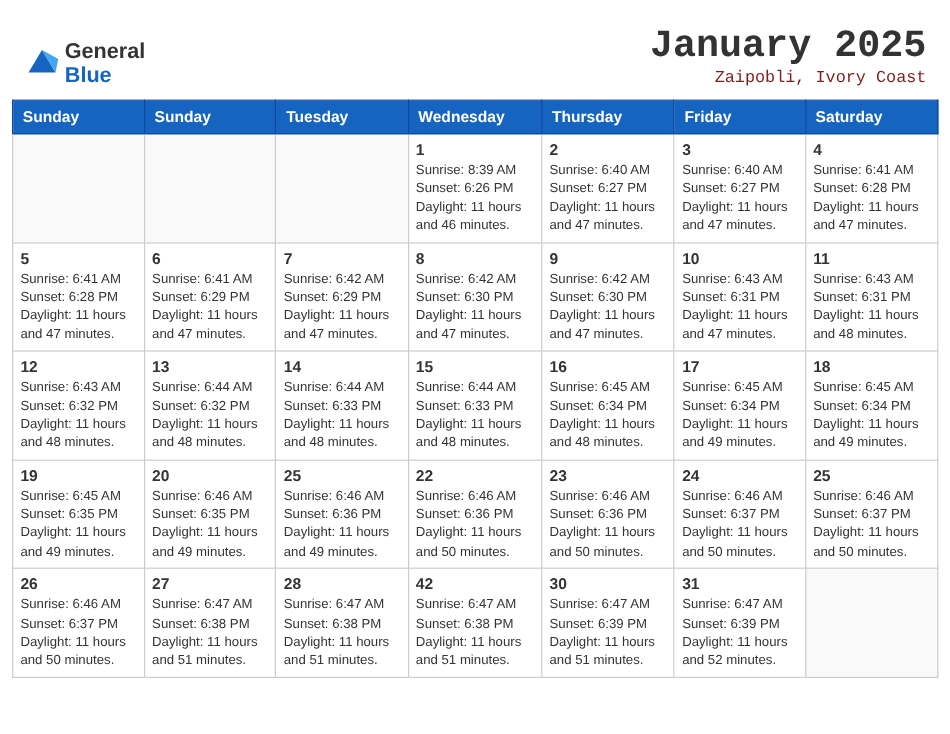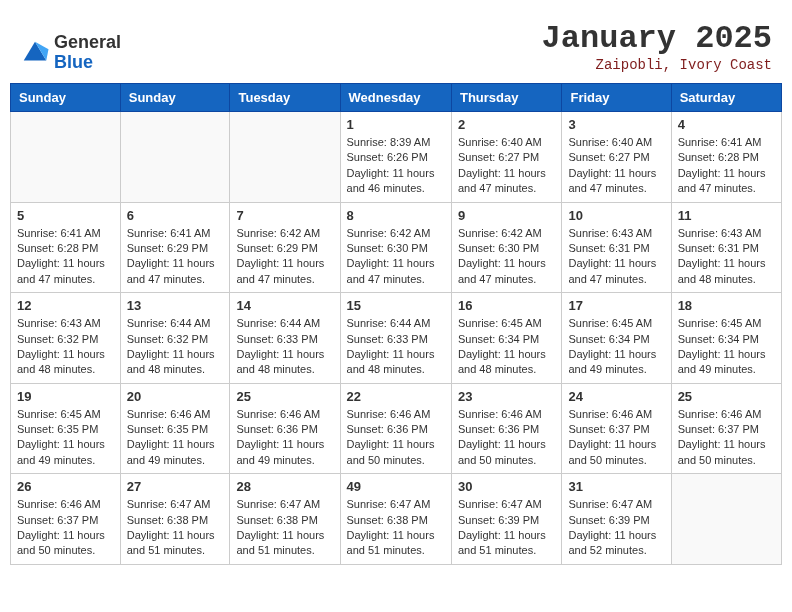--- a/index.html
+++ b/index.html
@@ -246,21 +246,21 @@
         </td>
         <td>
           <div class="day-number">27</div>
           <div class="day-info"><span>Sunrise: 6:47 AM</span><br><span>Sunset: 6:38 PM</span><br><span>Daylight: 11 hours and 51 minutes.</span></div>
         </td>
         <td>
           <div class="day-number">28</div>
           <div class="day-info"><span>Sunrise: 6:47 AM</span><br><span>Sunset: 6:38 PM</span><br><span>Daylight: 11 hours and 51 minutes.</span></div>
         </td>
         <td>
-          <div class="day-number">49</div>
+          <div class="day-number">42</div>
           <div class="day-info"><span>Sunrise: 6:47 AM</span><br><span>Sunset: 6:38 PM</span><br><span>Daylight: 11 hours and 51 minutes.</span></div>
         </td>
         <td>
           <div class="day-number">30</div>
           <div class="day-info"><span>Sunrise: 6:47 AM</span><br><span>Sunset: 6:39 PM</span><br><span>Daylight: 11 hours and 51 minutes.</span></div>
         </td>
         <td>
           <div class="day-number">31</div>
           <div class="day-info"><span>Sunrise: 6:47 AM</span><br><span>Sunset: 6:39 PM</span><br><span>Daylight: 11 hours and 52 minutes.</span></div>
         </td>

